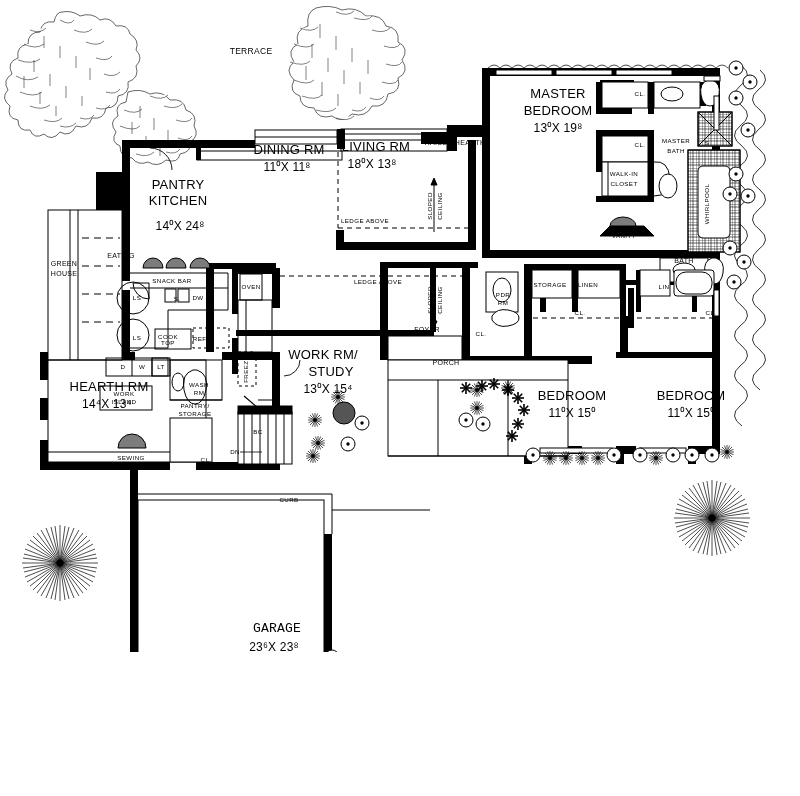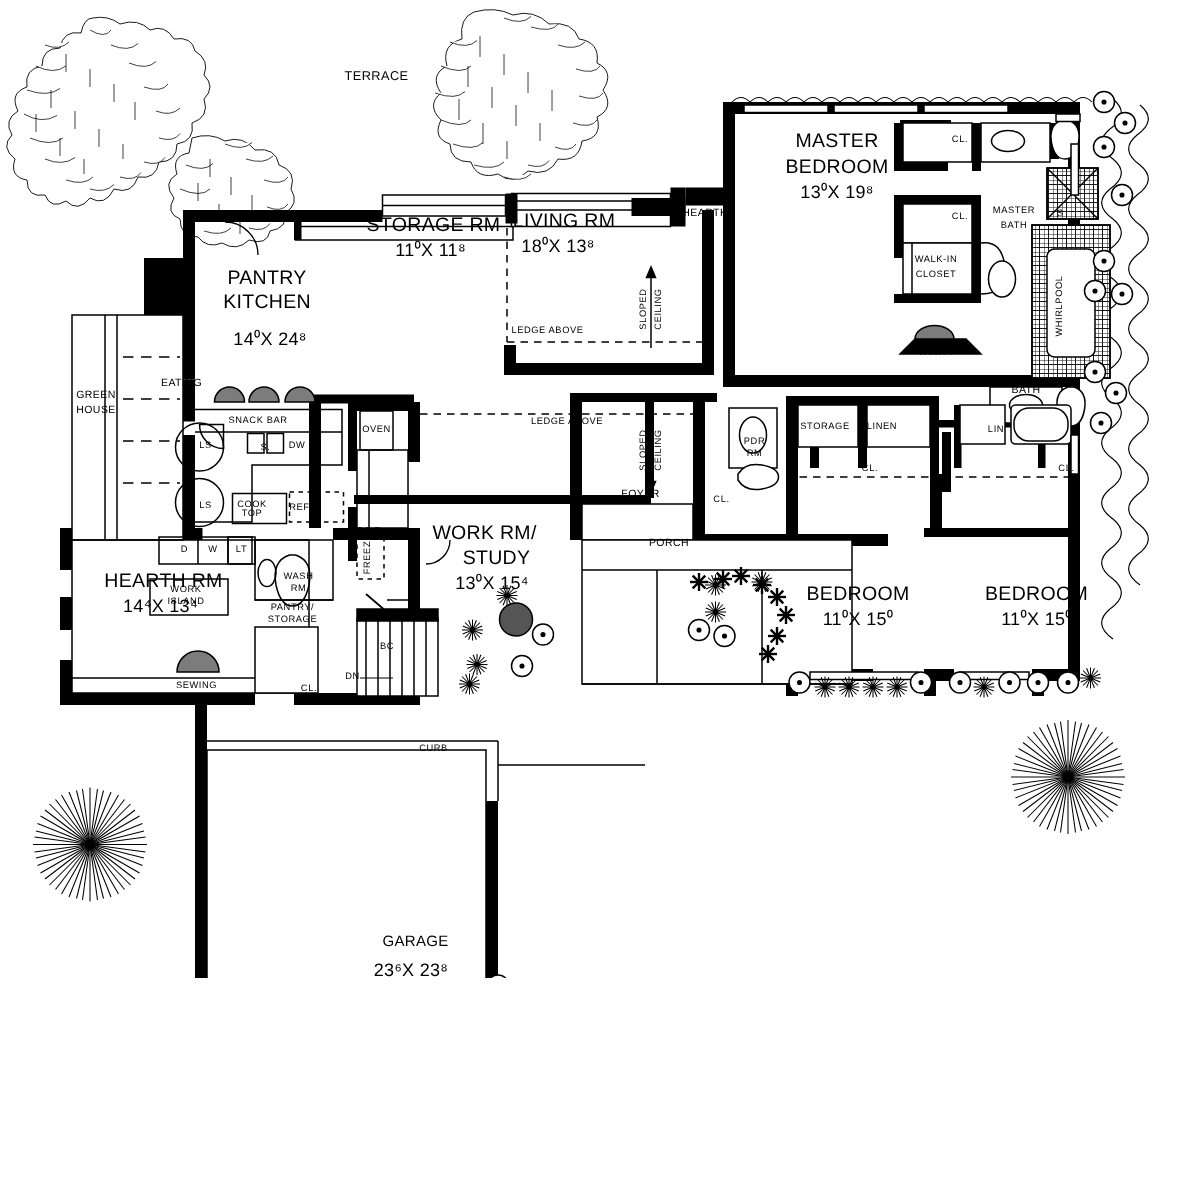--- a/index.html
+++ b/index.html
@@ -8,21 +8,21 @@
   #plan svg{position:absolute;left:0;top:0;}
   .lbl{position:absolute;text-align:center;line-height:1.05;white-space:nowrap;
        font-family:"Liberation Sans",sans-serif;color:#000;letter-spacing:.2px;
        transform:translate(-50%,-50%);}
   .rm-name{font-size:13px;}
   .rm-dim{font-size:12px;}
   .tiny{font-size:6.2px;letter-spacing:.4px;}
   .tiny2{font-size:7px;letter-spacing:.3px;}
   .mid{font-size:8.5px;letter-spacing:.3px;}
   .vert{transform:translate(-50%,-50%) rotate(-90deg);}
-  .big{font-size:10px;}
+  .big{font-size:13px;font-family:Liberation Mono, monospace;}
 </style>
 </head>
 <body>
 
 <div id="plan">
 
 <svg width="800" height="796" viewBox="0 0 800 796">
   <defs>
     <pattern id="tilepat" width="6" height="6" patternUnits="userSpaceOnUse">
       <rect width="6" height="6" fill="#fff"></rect>
@@ -491,21 +491,21 @@
     <line x1="240" y1="452" x2="262" y2="452"></line>
   </g>
 </svg>
 
 <div class="lbl mid" style="left:251px;top:51px">TERRACE</div>
 
 <div class="lbl rm-name" style="left:178px;top:185px">PANTRY</div>
 <div class="lbl rm-name" style="left:178px;top:201px">KITCHEN</div>
 <div class="lbl rm-dim" style="left:180px;top:226px">14⁰X  24⁸</div>
 
-<div class="lbl rm-name" style="left:289px;top:150px">STORAGE  RM</div>
+<div class="lbl rm-name" style="left:289px;top:150px">DINING  RM</div>
 <div class="lbl rm-dim" style="left:287px;top:167px">11⁰X  11⁸</div>
 
 <div class="lbl rm-name" style="left:376px;top:147px">LIVING  RM</div>
 <div class="lbl rm-dim" style="left:372px;top:164px">18⁰X  13⁸</div>
 
 <div class="lbl rm-name" style="left:558px;top:94px">MASTER</div>
 <div class="lbl rm-name" style="left:558px;top:111px">BEDROOM</div>
 <div class="lbl rm-dim" style="left:558px;top:128px">13⁰X  19⁸</div>
 
 <div class="lbl rm-name" style="left:572px;top:396px">BEDROOM</div>

